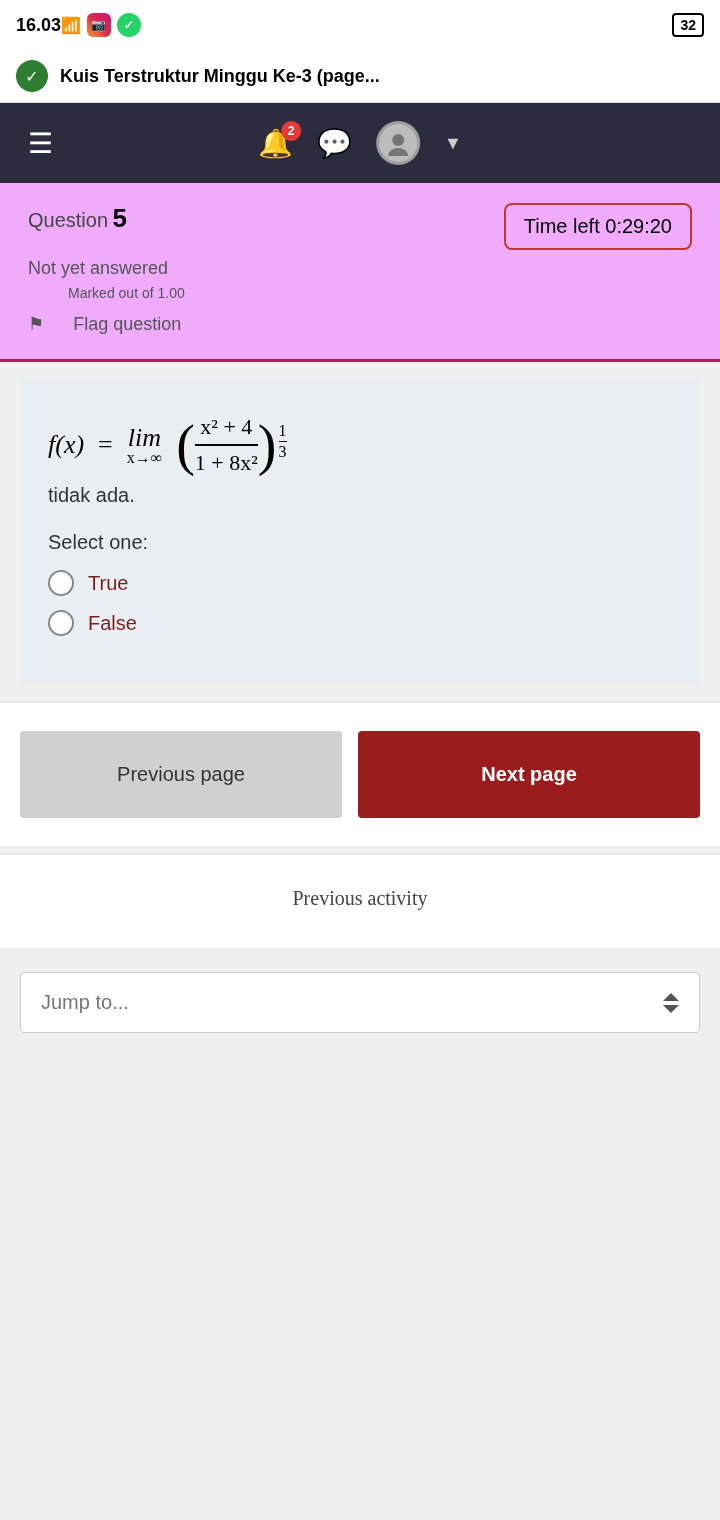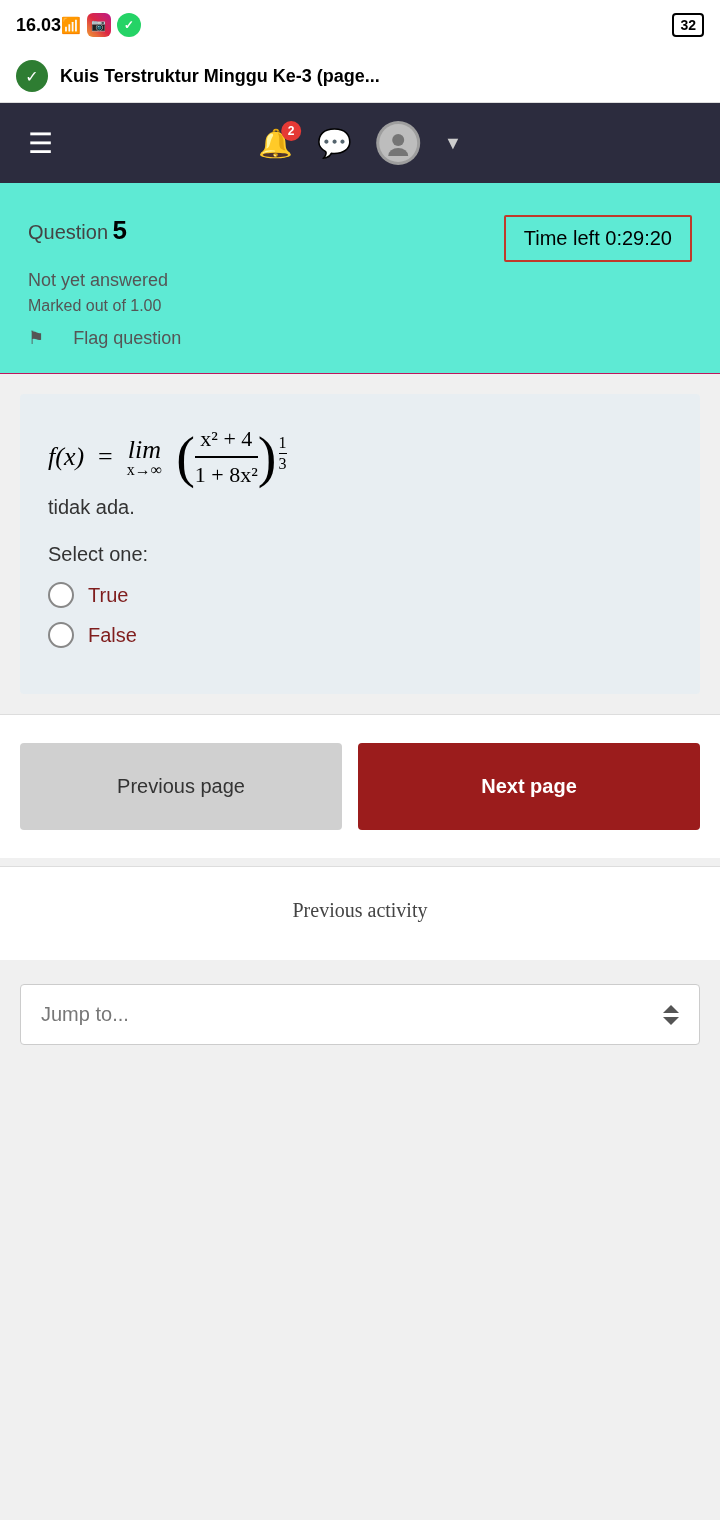--- a/index.html
+++ b/index.html
@@ -150,24 +150,24 @@
     }
 
     
     .main-content {
       padding: 0;
       background: #f0f0f0;
     }
 
     
     .question-header-card {
-      background: #5eead4;
+      background: #f0abfc;
       margin: 0;
-      padding: 32px 28px 24px 28px;
-      border-bottom: 1px solid #be185d;
+      padding: 20px 28px 24px 28px;
+      border-bottom: 3px solid #be185d;
     }
     .question-top-row {
       display: flex;
       align-items: flex-start;
       justify-content: space-between;
       margin-bottom: 8px;
     }
     .question-label {
       font-size: 20px;
       color: #444;
@@ -176,31 +176,32 @@
       font-size: 26px;
       font-weight: 900;
       color: #000;
     }
     .timer-box {
       border: 2px solid #c0392b;
       color: #000;
       padding: 10px 18px;
       font-size: 20px;
       font-weight: 500;
-      border-radius: 2px;
+      border-radius: 8px;
     }
     .not-answered {
       font-size: 18px;
       color: #555;
       margin-bottom: 6px;
     }
     .marked-out {
-      font-size: 16px;
+      font-size: 14px;
       color: #555;
       margin-bottom: 12px;
+      margin-left: 40px;
     }
     .flag-row {
       display: flex;
       align-items: center;
       gap: 8px;
       cursor: pointer;
     }
     .flag-icon {
       color: #555;
       font-size: 18px;

